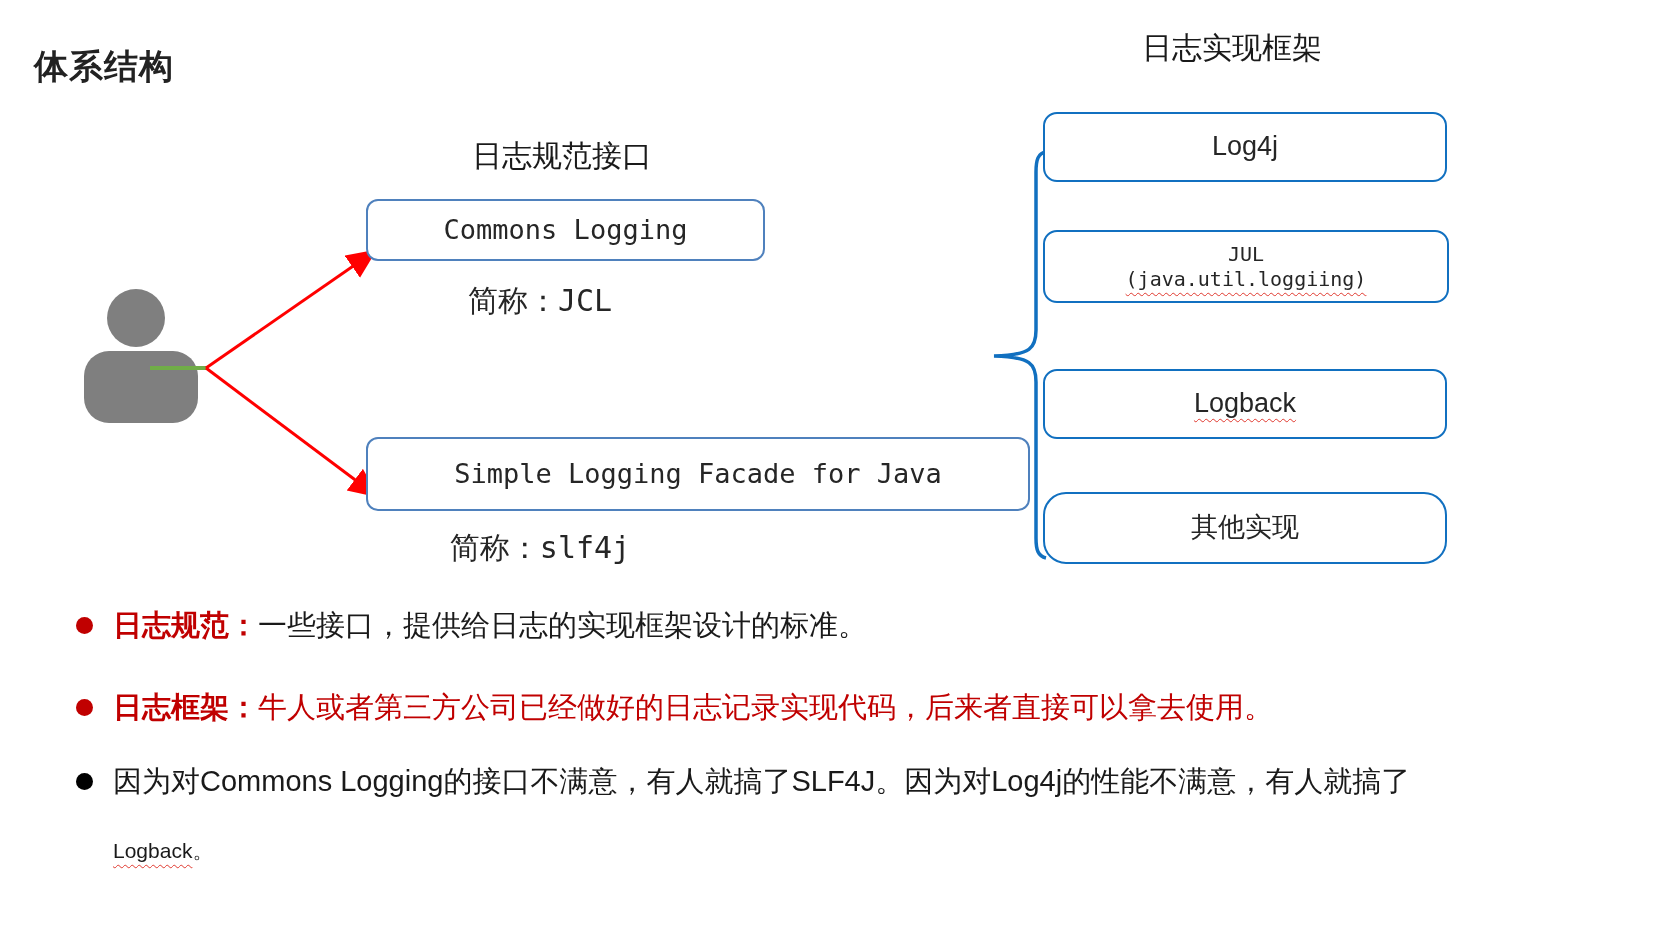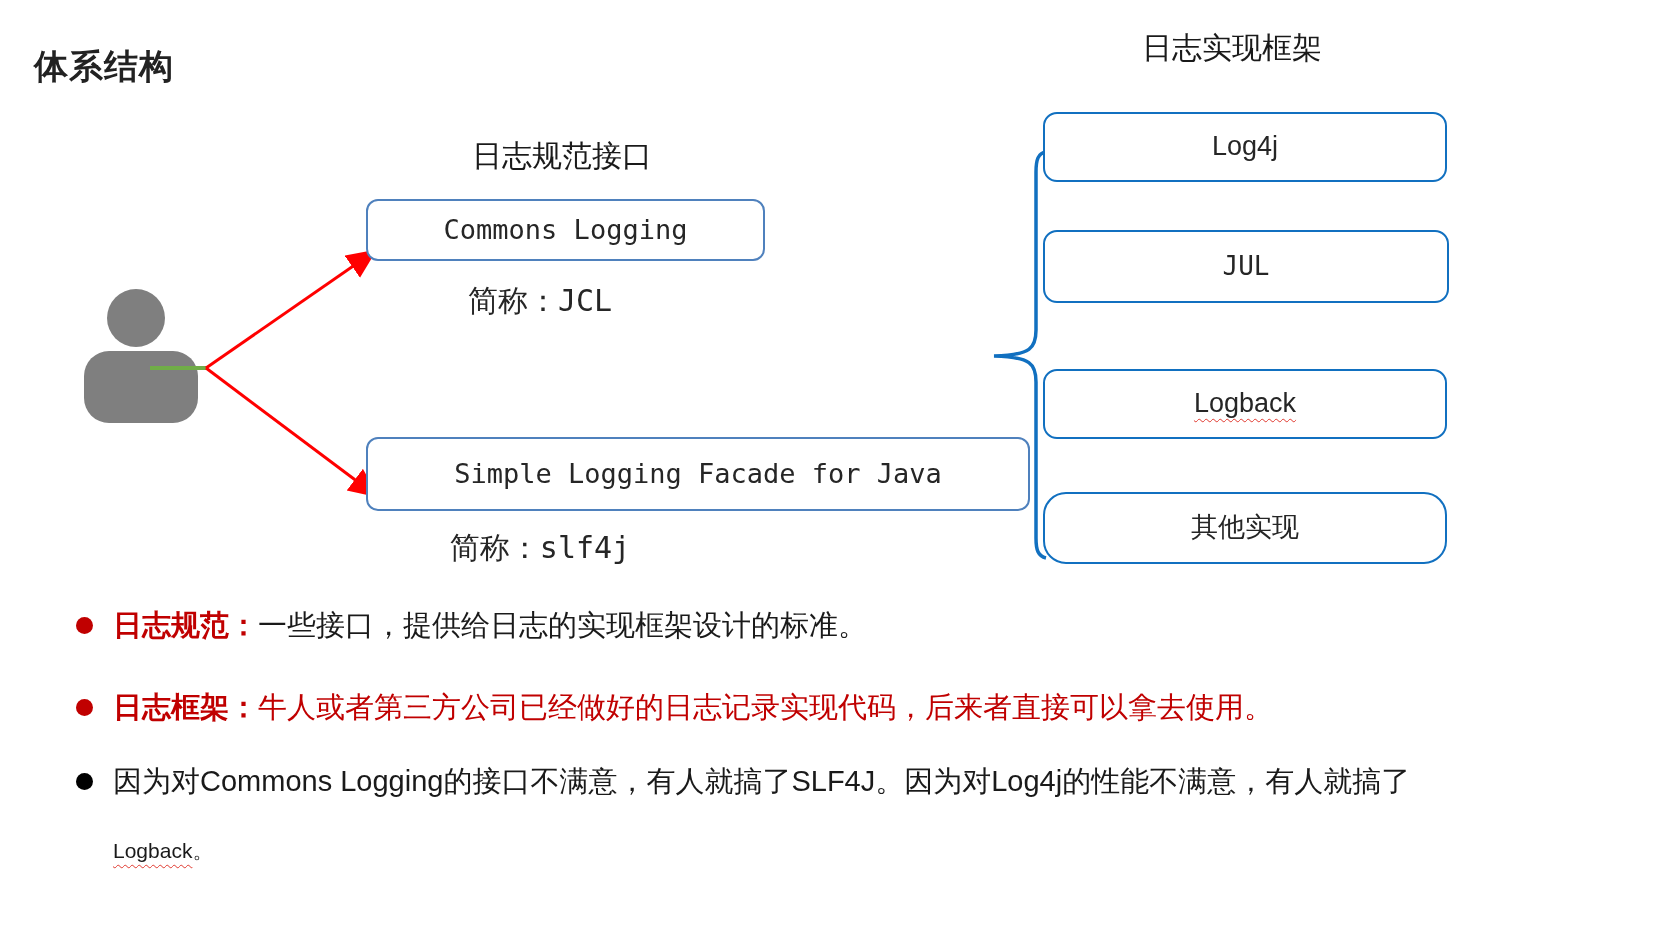--- a/index.html
+++ b/index.html
@@ -37,21 +37,21 @@
     line-height: 1.25;
   }
   .spec-box-1 { left: 366px; top: 199px; width: 399px; height: 62px; }
   .spec-box-2 { left: 366px; top: 437px; width: 664px; height: 74px; }
 
   .impl-box {
     border: 2.5px solid #1170c0;
     border-radius: 14px;
   }
   .impl-box-1 { left: 1043px; top: 112px; width: 404px; height: 70px; }
-  .impl-box-2 { left: 1043px; top: 230px; width: 406px; height: 73px; font-size: 26px; }
+  .impl-box-2 { left: 1043px; top: 230px; width: 406px; height: 73px; font-size: 20px; }
   .impl-box-3 { left: 1043px; top: 369px; width: 404px; height: 70px; }
   .impl-box-4 { left: 1043px; top: 492px; width: 404px; height: 72px; border-radius: 23px; }
 
   .caption {
     font-size: 30px; color: #262626; text-align: center;
   }
   .caption-1 { left: 380px; top: 281px; width: 320px; }
   .caption-2 { left: 380px; top: 528px; width: 320px; }
 
   .wavy {
@@ -118,20 +118,21 @@
 </div>
 
 <div class="abs section-heading impl-heading">日志实现框架</div>
 
 <div class="abs node-box impl-box impl-box-1">
   <span>Log4j</span>
 </div>
 
 <div class="abs node-box impl-box impl-box-2">
   <span class="mono">JUL</span>
+  <span class="mono wavy">(java.util.loggiing)</span>
 </div>
 
 <div class="abs node-box impl-box impl-box-3">
   <span class="wavy">Logback</span>
 </div>
 
 <div class="abs node-box impl-box impl-box-4">
   <span>其他实现</span>
 </div>
 

